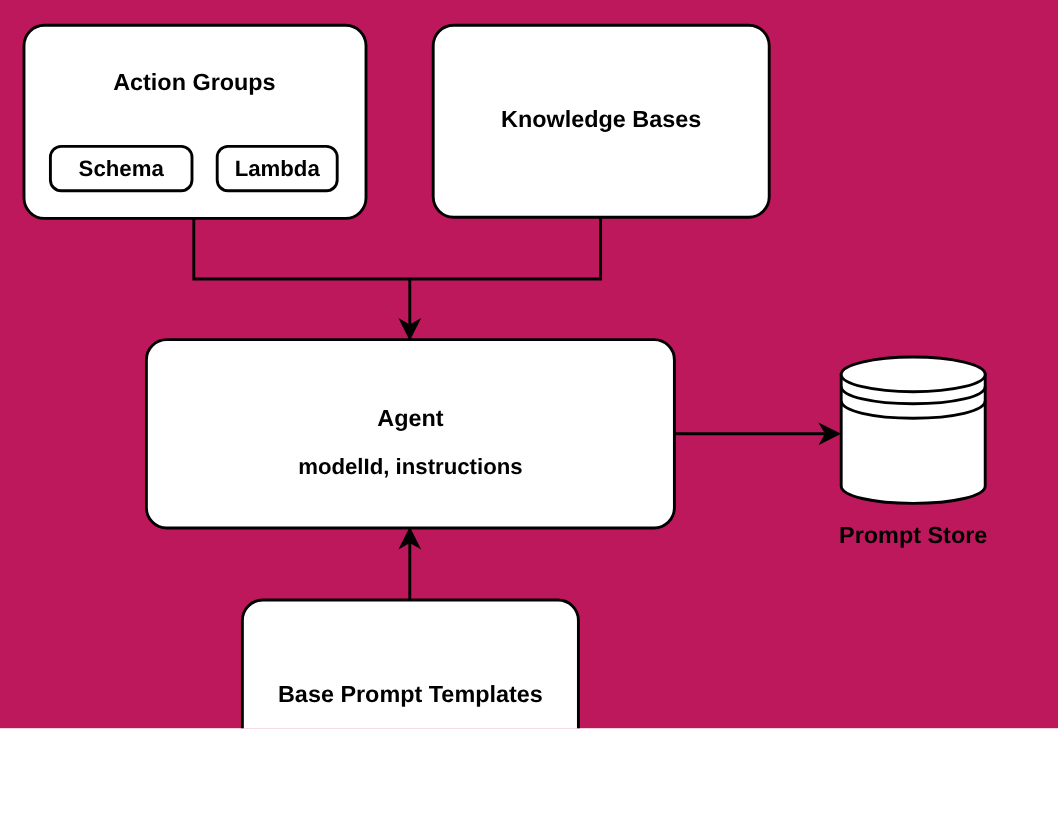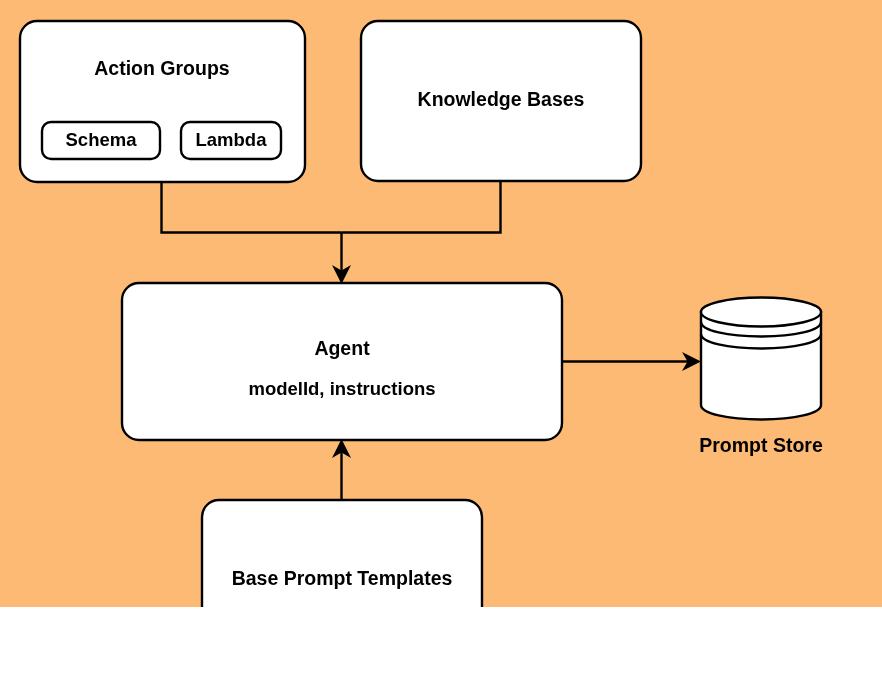--- a/index.html
+++ b/index.html
@@ -4,21 +4,21 @@
 <style>
   html, body {
     margin: 0;
     padding: 0;
     background: #ffffff;
   }
   #canvas {
     position: relative;
     width: 882px;
     height: 607px;
-    background: #fdba74;
+    background: #be185d;
     overflow: hidden;
     font-family: "Liberation Sans", sans-serif;
   }
   #diagram-svg {
     position: absolute;
     left: 0;
     top: 0;
     width: 882px;
     height: 682px;
   }

